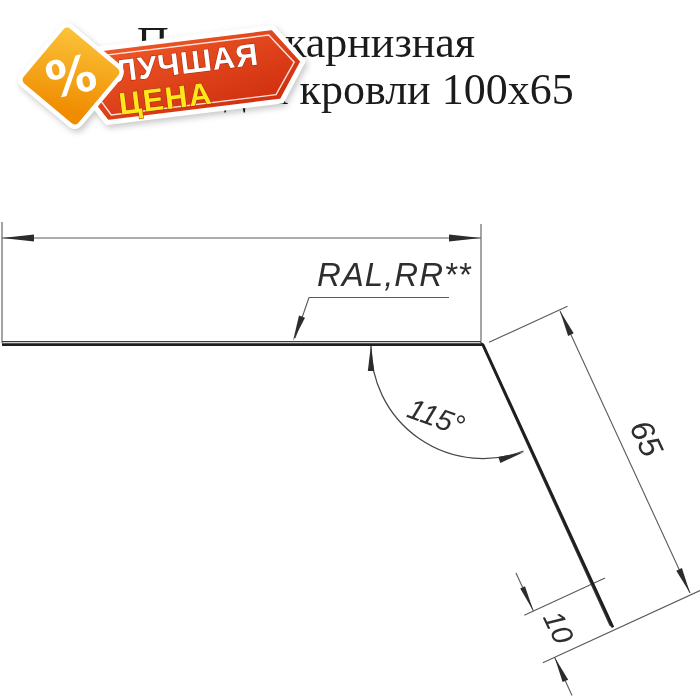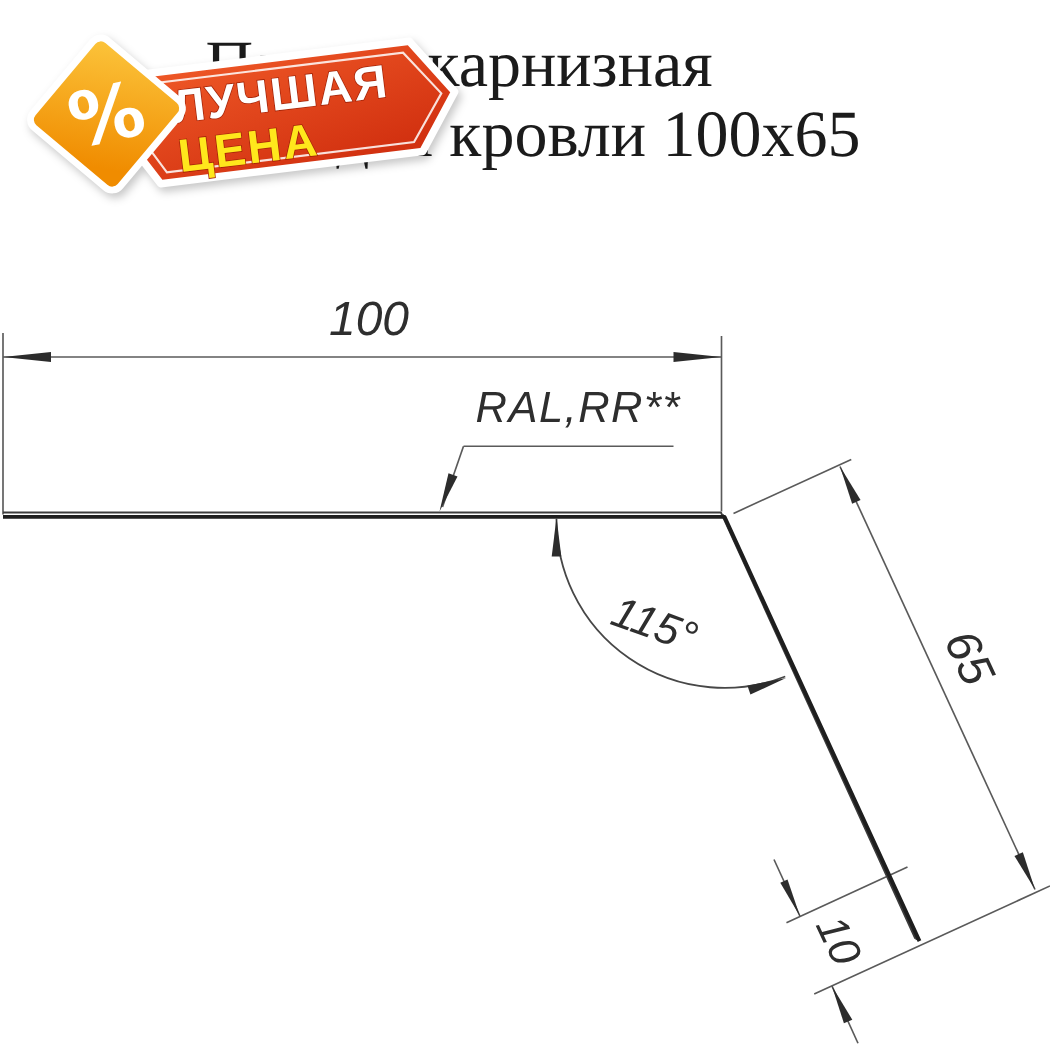--- a/index.html
+++ b/index.html
@@ -30,21 +30,21 @@
   .dimline{stroke:#5a5a5a;stroke-width:1.1;fill:none;}
   .arcline{stroke:#474747;stroke-width:1.2;fill:none;}
   .arrow{fill:#2c2c2c;stroke:none;}
   .strip-thin{stroke:#3d3d3d;stroke-width:1.3;fill:none;stroke-linejoin:round;}
   .strip-thick{stroke:#1e1e1e;stroke-width:2.6;fill:none;stroke-linejoin:round;}
 
   
   .cad{position:absolute;color:#2e2e2e;font-style:italic;white-space:nowrap;z-index:1;
        font-family:"Liberation Sans",sans-serif;text-align:center;}
   #lbl-100{left:196px;top:194px;width:100px;font-size:32px;}
-  #lbl-ral{left:317px;top:256px;font-size:29px;letter-spacing:1px;}
+  #lbl-ral{left:317px;top:256px;font-size:33px;letter-spacing:1px;}
   #lbl-115{left:394px;top:401px;width:84px;font-size:29px;transform:rotate(20deg);}
   #lbl-65{left:614px;top:420px;width:64px;font-size:32px;transform:rotate(65deg);}
   #lbl-10{left:532px;top:611px;width:52px;font-size:29px;transform:rotate(65deg);}
 </style>
 </head>
 <body>
 
 <div class="stage">
 
   <div class="title-line" id="title1">Планка карнизная</div>
@@ -88,21 +88,20 @@
       <polygon class="arrow" points="554.6,657.3 568.2,679.8 562.6,682.1"></polygon>
     </g>
 
     <g>
       <path class="strip-thin" d="M2,341.6 L480.6,341.6 L610.2,625.8"></path>
       <path class="strip-thin" d="M481.8,343 L611.2,626.6"></path>
       <path class="strip-thick" d="M2,344.6 L483,344.6 L613,627.4"></path>
     </g>
   </svg>
 
-  <div class="cad" id="lbl-100">100</div>
   <div class="cad" id="lbl-ral">RAL,RR**</div>
   <div class="cad" id="lbl-115">115°</div>
   <div class="cad" id="lbl-65">65</div>
   <div class="cad" id="lbl-10">10</div>
 
   <svg id="badge" viewBox="0 0 322 132">
     <defs>
       <linearGradient id="gradR" x1="0" y1="0" x2="0.7" y2="1">
         <stop offset="0" stop-color="#f05a28"></stop>
         <stop offset="1" stop-color="#d23110"></stop>

